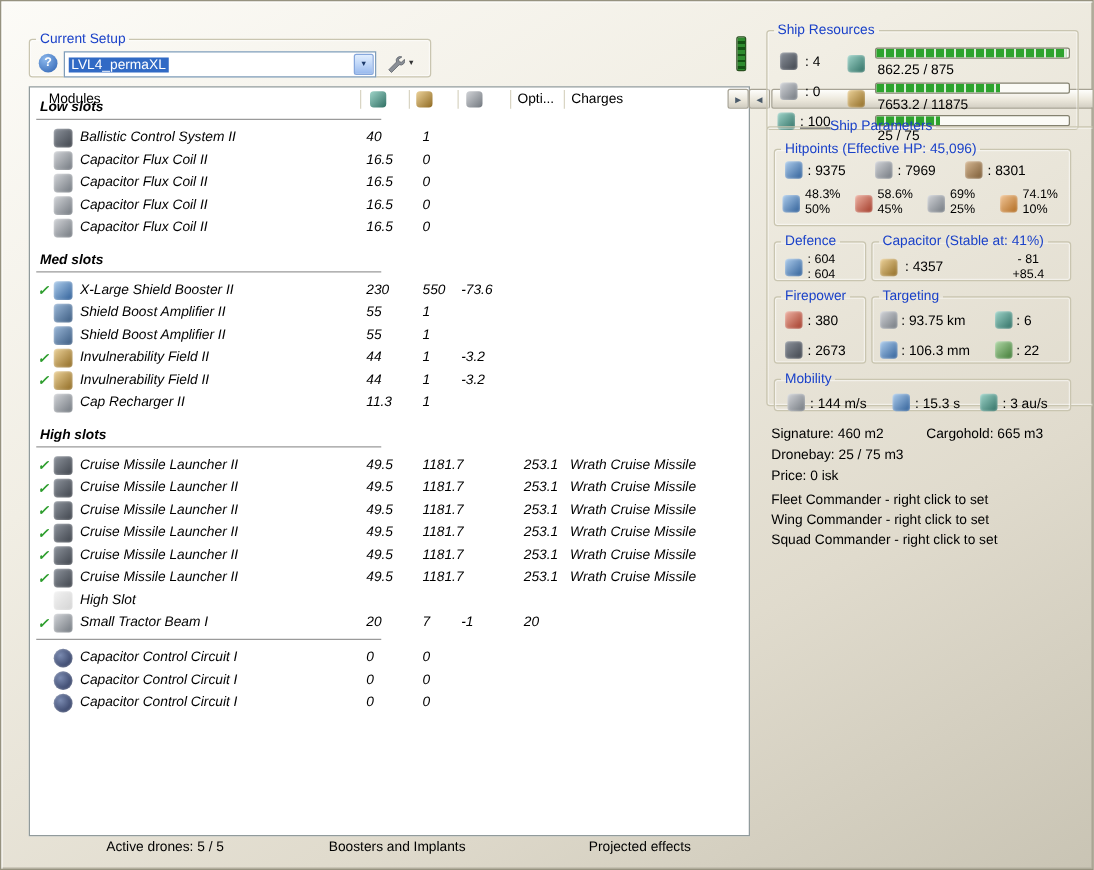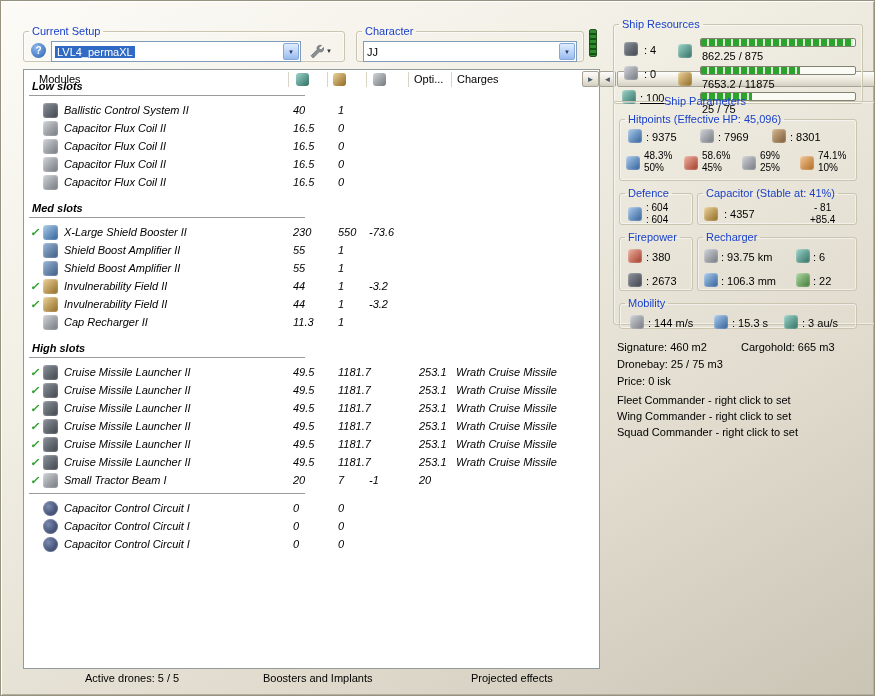--- a/index.html
+++ b/index.html
@@ -86,27 +86,20 @@
       <span class="cbtn">▼</span>
     </div>
     <div class="toolbtn abs" style="left:284px;top:6px;">
       <svg width="16" height="16" viewBox="0 0 16 16">
           <path d="M13.5 2.5a3.2 3.2 0 0 0-4.3 4.1L3 12.8l2.2 2.2 6.2-6.2a3.2 3.2 0 0 0 4.1-4.3l-2.3 2.3-1.9-.5-.5-1.9z" fill="#8a8f96" stroke="#5a5f66" stroke-width="0.6"></path>
         </svg>
       <span class="tri">▼</span>
     </div>
   </fieldset>
 
-  <fieldset style="left:355px;top:24px;width:228px;height:37px;">
-    <legend>Character</legend>
-    <div class="combo abs" style="left:6px;top:4px;width:214px;">
-      <span class="val">JJ</span>
-      <span class="cbtn">▼</span>
-    </div>
-  </fieldset>
 
   <div class="charbar abs" style="left:588px;top:28px;"></div>
 
   <div class="modules-panel">
     <div class="list-header">
       <span class="abs" style="left:15px;top:3px;">Modules</span>
       <span class="hsep" style="left:264px;"></span>
       <span class="hico h-teal" style="left:272px;"></span>
       <span class="hsep" style="left:303px;"></span>
       <span class="hico h-amber" style="left:309px;"></span>
@@ -293,20 +286,30 @@
             <span class="chk">✓</span>
             <span class="mico cruise-launcher-icon"></span>
             <span class="mname">Cruise Missile Launcher II</span>
             <span class="mcell col-cpu">49.5</span>
             <span class="mcell col-pg">1181.7</span>
             <span class="mcell col-cap"></span>
             <span class="mcell col-opti">253.1</span>
             <span class="mcell col-charge">Wrath Cruise Missile</span>
           </div>
           <div class="mrow">
+            <span class="chk"></span>
+            <span class="mico empty-high-slot-icon"></span>
+            <span class="mname">High Slot</span>
+            <span class="mcell col-cpu"></span>
+            <span class="mcell col-pg"></span>
+            <span class="mcell col-cap"></span>
+            <span class="mcell col-opti"></span>
+            <span class="mcell col-charge"></span>
+          </div>
+          <div class="mrow">
             <span class="chk">✓</span>
             <span class="mico tractor-beam-icon"></span>
             <span class="mname">Small Tractor Beam I</span>
             <span class="mcell col-cpu">20</span>
             <span class="mcell col-pg">7</span>
             <span class="mcell col-cap">-1</span>
             <span class="mcell col-opti">20</span>
             <span class="mcell col-charge"></span>
           </div>
         </div>
@@ -430,21 +433,21 @@
 
     <fieldset style="left:5px;top:124px;width:74px;height:60px;">
       <legend>Firepower</legend>
       <span class="pic h-red" style="left:8px;top:6px;"></span>
       <span class="abs" style="left:26px;top:8px;">: 380</span>
       <span class="pic h-dark" style="left:8px;top:30px;"></span>
       <span class="abs" style="left:26px;top:32px;">: 2673</span>
     </fieldset>
 
     <fieldset style="left:83px;top:124px;width:160px;height:60px;">
-      <legend>Recharger</legend>
+      <legend>Targeting</legend>
       <span class="pic h-gray" style="left:6px;top:6px;"></span>
       <span class="abs" style="left:23px;top:8px;">: 93.75 km</span>
       <span class="pic h-teal" style="left:98px;top:6px;"></span>
       <span class="abs" style="left:115px;top:8px;">: 6</span>
       <span class="pic h-blue" style="left:6px;top:30px;"></span>
       <span class="abs" style="left:23px;top:32px;">: 106.3 mm</span>
       <span class="pic h-green" style="left:98px;top:30px;"></span>
       <span class="abs" style="left:115px;top:32px;">: 22</span>
     </fieldset>
 

